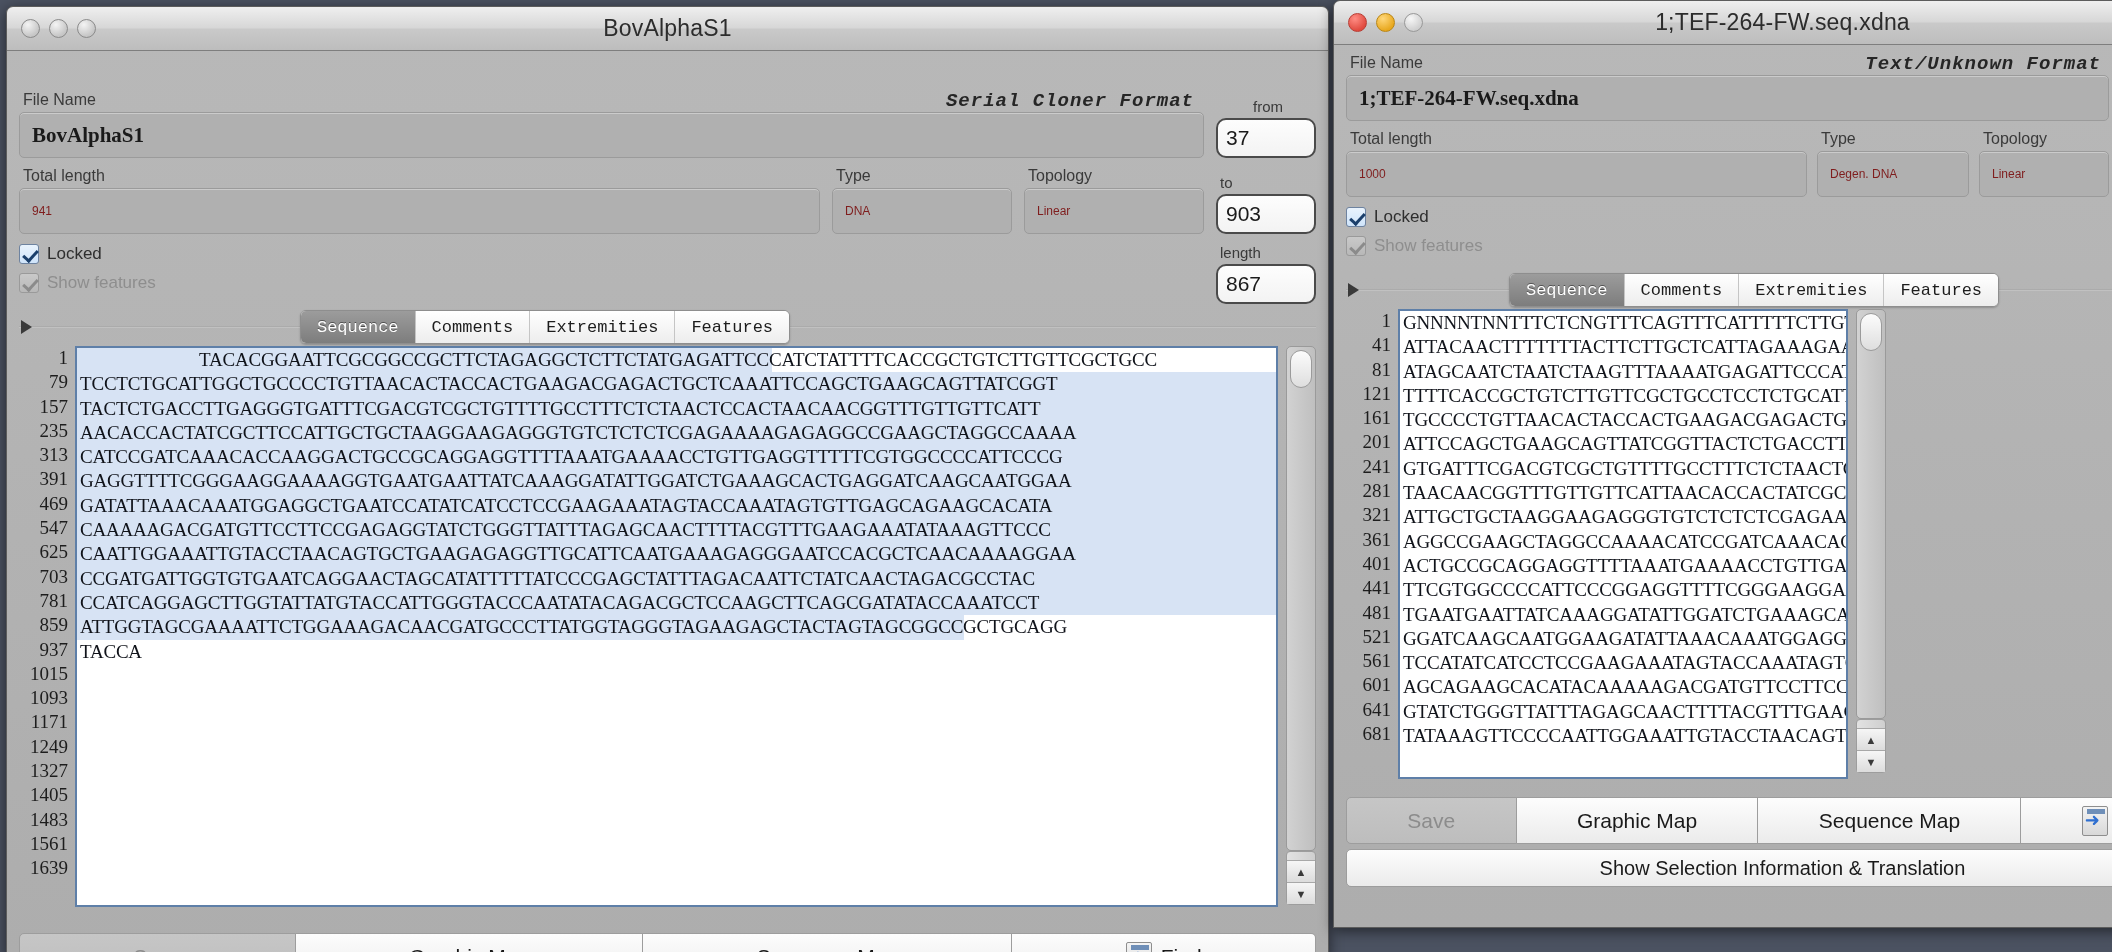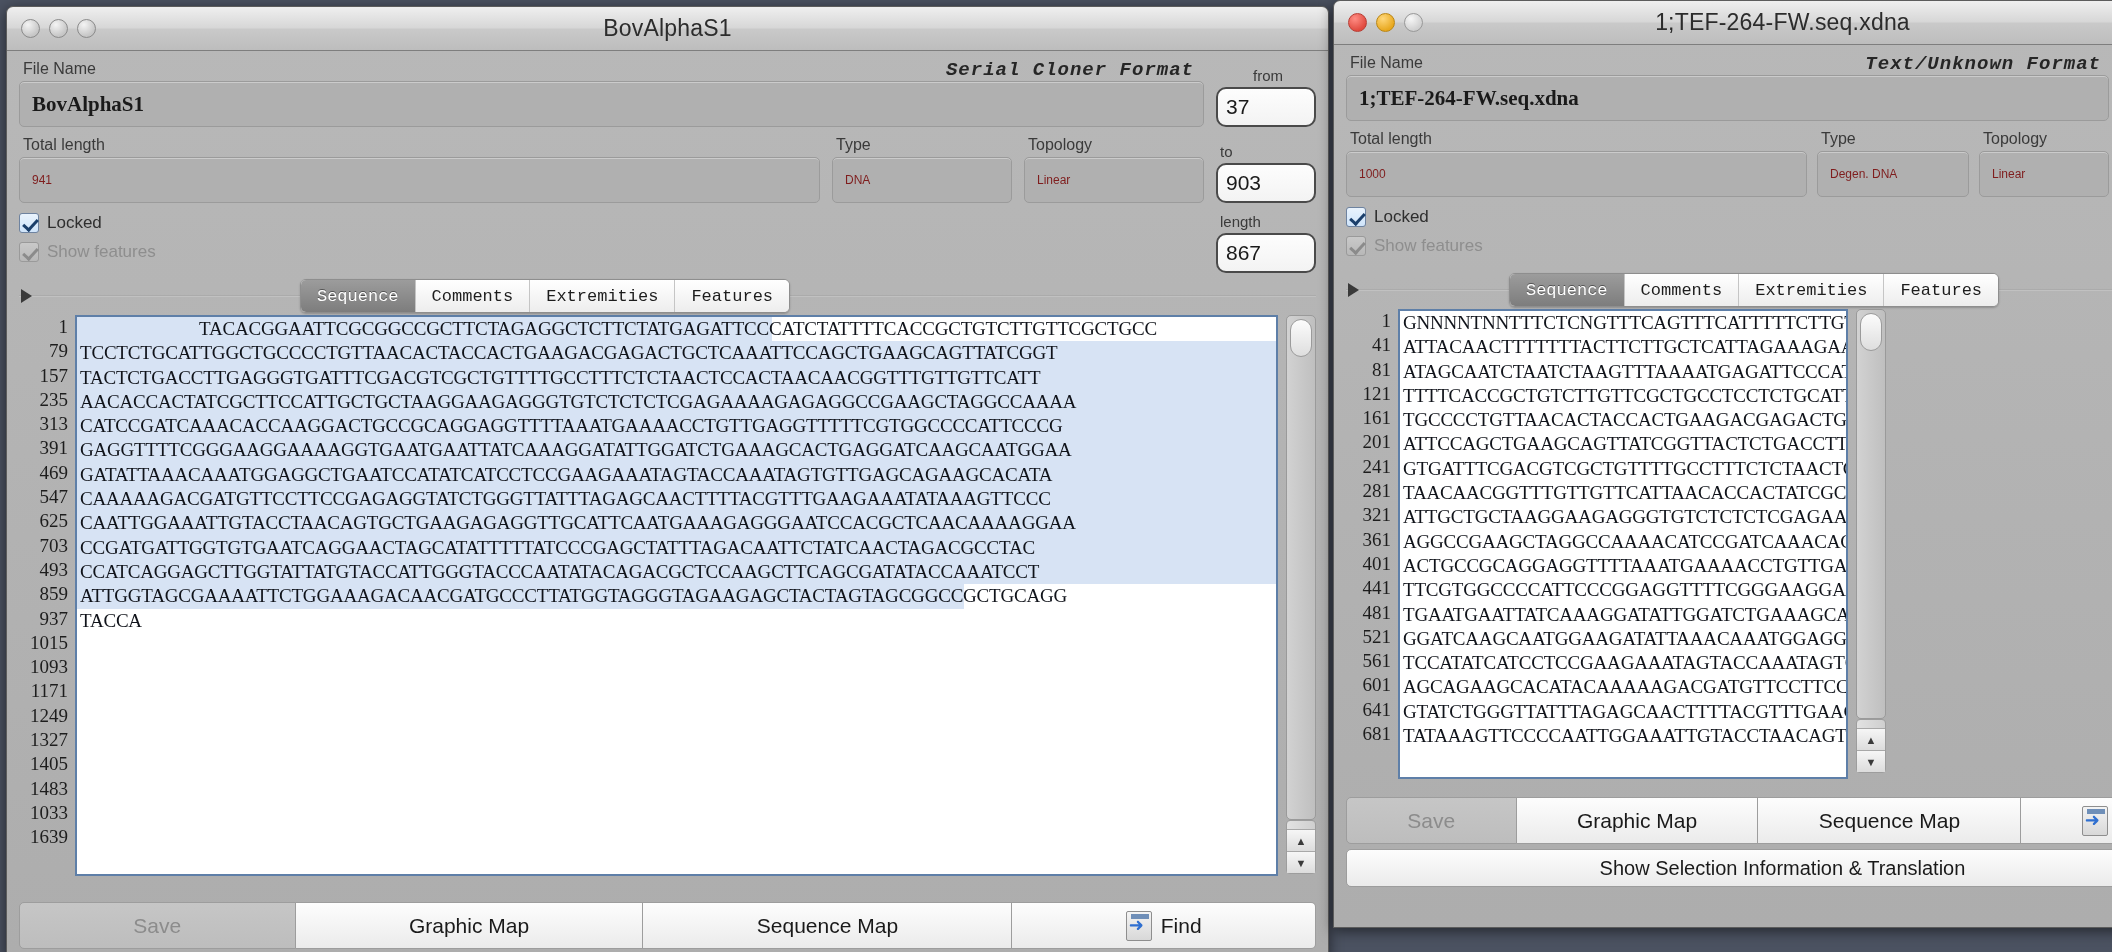--- a/index.html
+++ b/index.html
@@ -244,21 +244,21 @@
       </div>
       <div class="title-text">BovAlphaS1</div>
     </div>
 
     <div class="win-body" style="height:907px; padding:8px 12px 0 12px;">
 
       <div style="display:flex; gap:12px; align-items:flex-end;">
         <div style="flex:1 1 auto; position:relative;">
           <div style="display:flex; justify-content:space-between; align-items:flex-end;">
             <span class="lbl">File Name</span>
-            <span class="format-note" style="padding-right:10px;">Serial Cloner Format</span>
+            <span class="format-note" style="padding-right:10px;margin-top:31px;">Serial Cloner Format</span>
           </div>
           <div class="ro-field bold">BovAlphaS1</div>
         </div>
         <div style="width:100px;">
           <span class="lbl small" style="text-align:center;">from</span>
           <div class="edit-field">37</div>
         </div>
       </div>
 
       <div style="display:flex; gap:12px; align-items:flex-end; margin-top:9px;">
@@ -315,31 +315,31 @@
             <div>1</div>
             <div>79</div>
             <div>157</div>
             <div>235</div>
             <div>313</div>
             <div>391</div>
             <div>469</div>
             <div>547</div>
             <div>625</div>
             <div>703</div>
-            <div>493</div>
+            <div>781</div>
             <div>859</div>
             <div>937</div>
             <div>1015</div>
             <div>1093</div>
             <div>1171</div>
             <div>1249</div>
             <div>1327</div>
             <div>1405</div>
             <div>1483</div>
-            <div>1033</div>
+            <div>1561</div>
             <div>1639</div>
           </div>
         <div class="seq-box" id="leftSeq">
             <div class="seq-line selpart">TACACGGAATTCGCGGCCGCTTCTAGAGGCTCTTCTATGAGATTCCCATCTATTTTCACCGCTGTCTTGTTCGCTGCC</div>
             <div class="seq-line sel">TCCTCTGCATTGGCTGCCCCTGTTAACACTACCACTGAAGACGAGACTGCTCAAATTCCAGCTGAAGCAGTTATCGGT</div>
             <div class="seq-line sel">TACTCTGACCTTGAGGGTGATTTCGACGTCGCTGTTTTGCCTTTCTCTAACTCCACTAACAACGGTTTGTTGTTCATT</div>
             <div class="seq-line sel">AACACCACTATCGCTTCCATTGCTGCTAAGGAAGAGGGTGTCTCTCTCGAGAAAAGAGAGGCCGAAGCTAGGCCAAAA</div>
             <div class="seq-line sel">CATCCGATCAAACACCAAGGACTGCCGCAGGAGGTTTTAAATGAAAACCTGTTGAGGTTTTTCGTGGCCCCATTCCCG</div>
             <div class="seq-line sel">GAGGTTTTCGGGAAGGAAAAGGTGAATGAATTATCAAAGGATATTGGATCTGAAAGCACTGAGGATCAAGCAATGGAA</div>
             <div class="seq-line sel">GATATTAAACAAATGGAGGCTGAATCCATATCATCCTCCGAAGAAATAGTACCAAATAGTGTTGAGCAGAAGCACATA</div>

